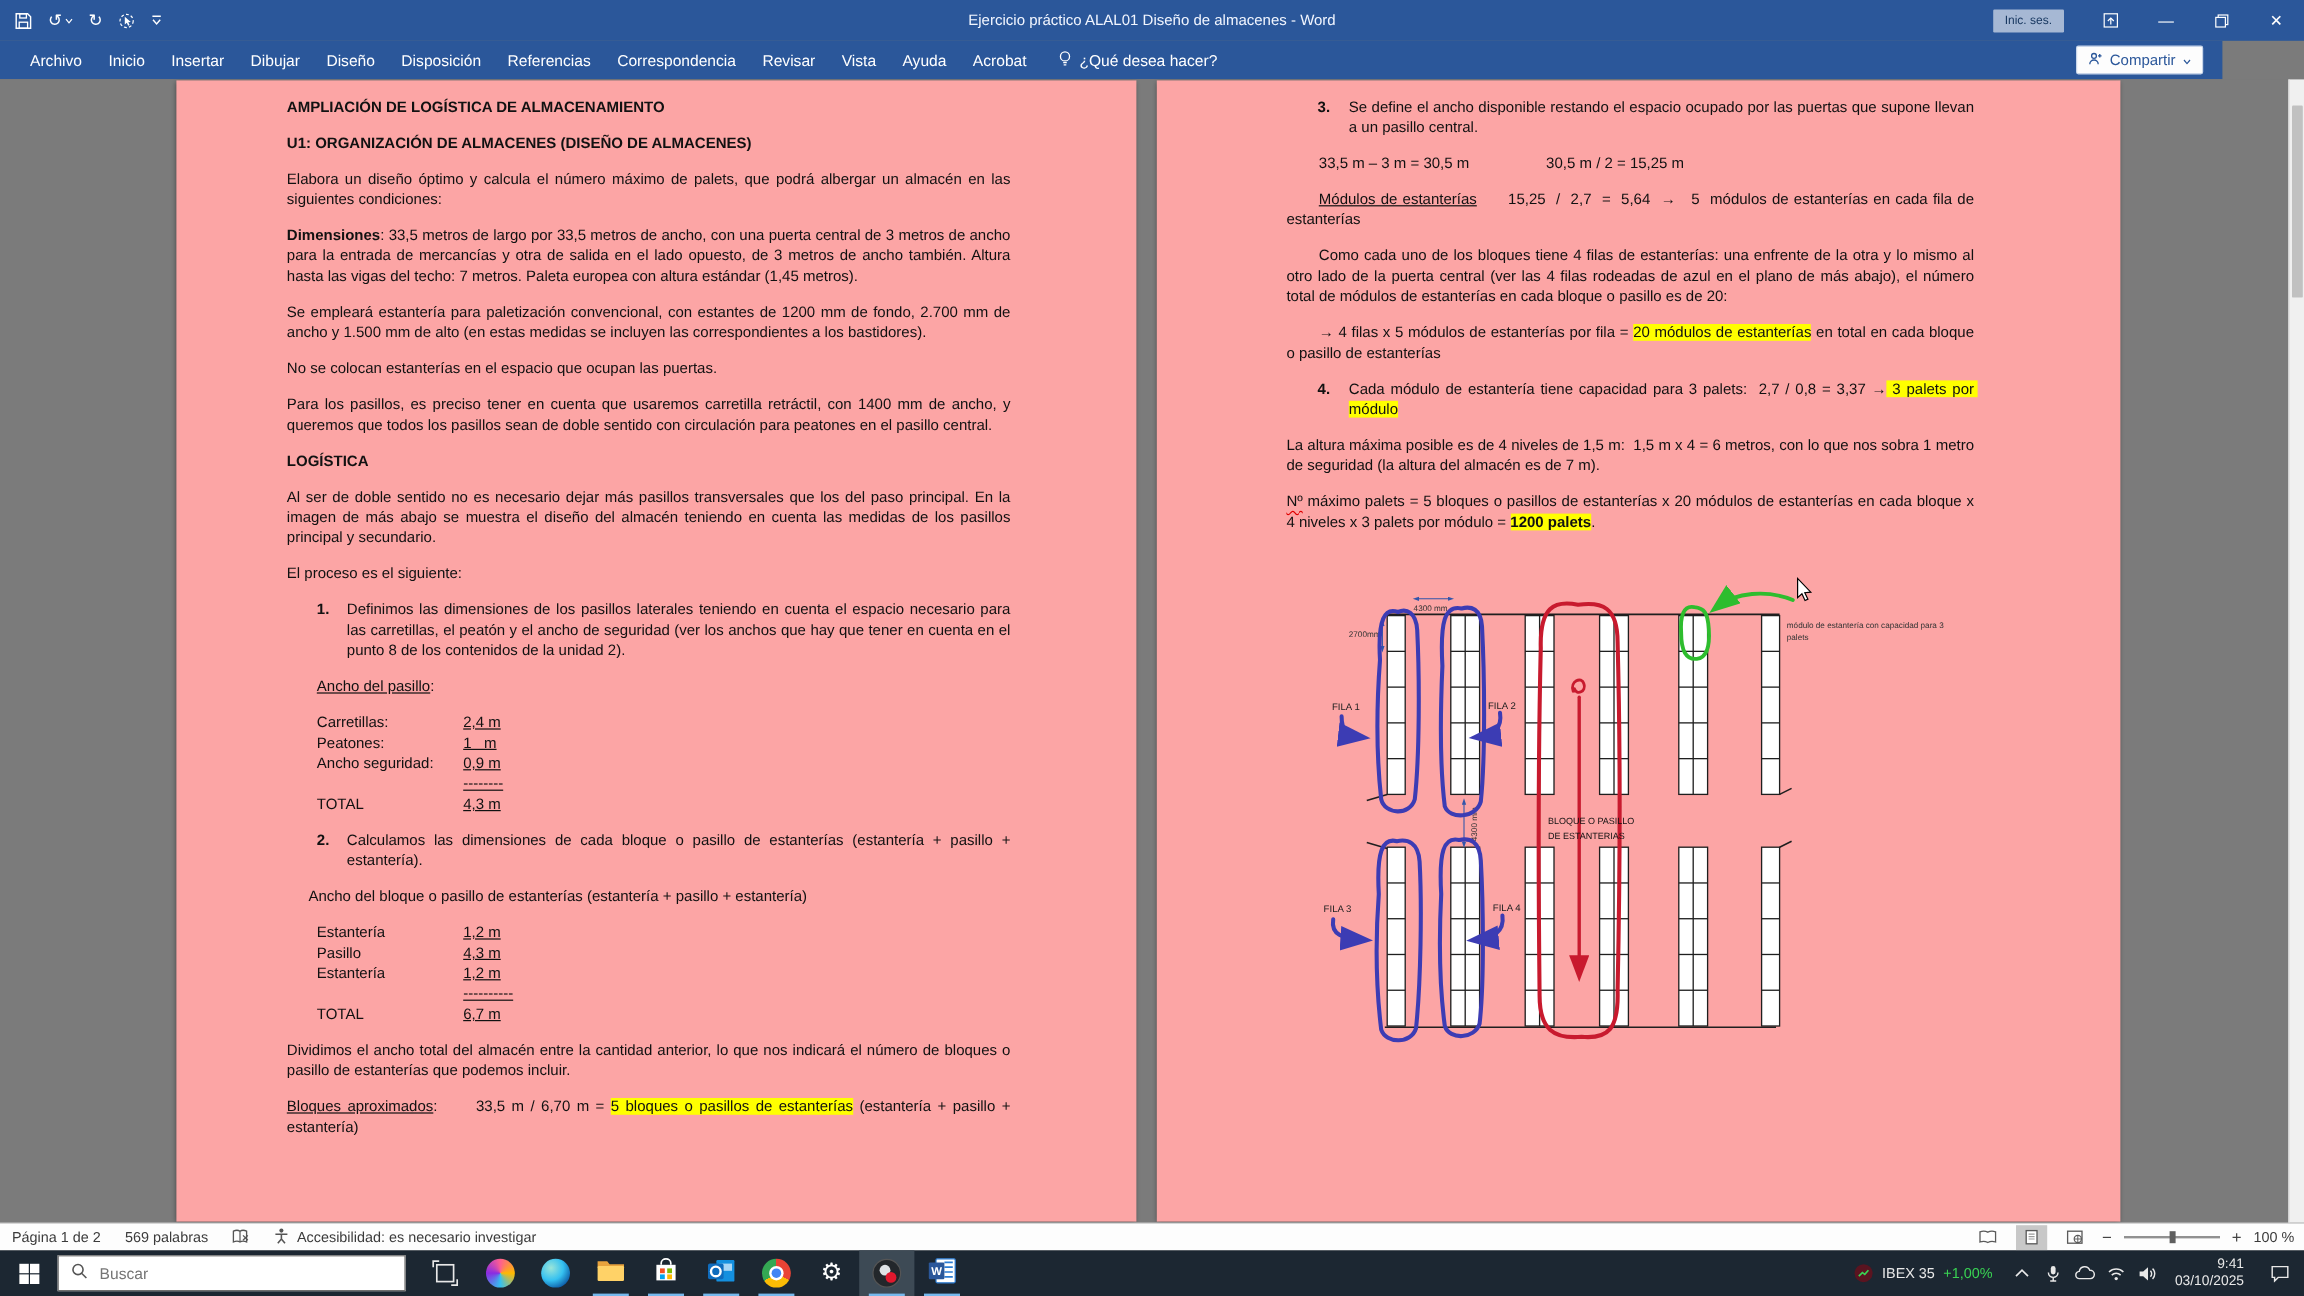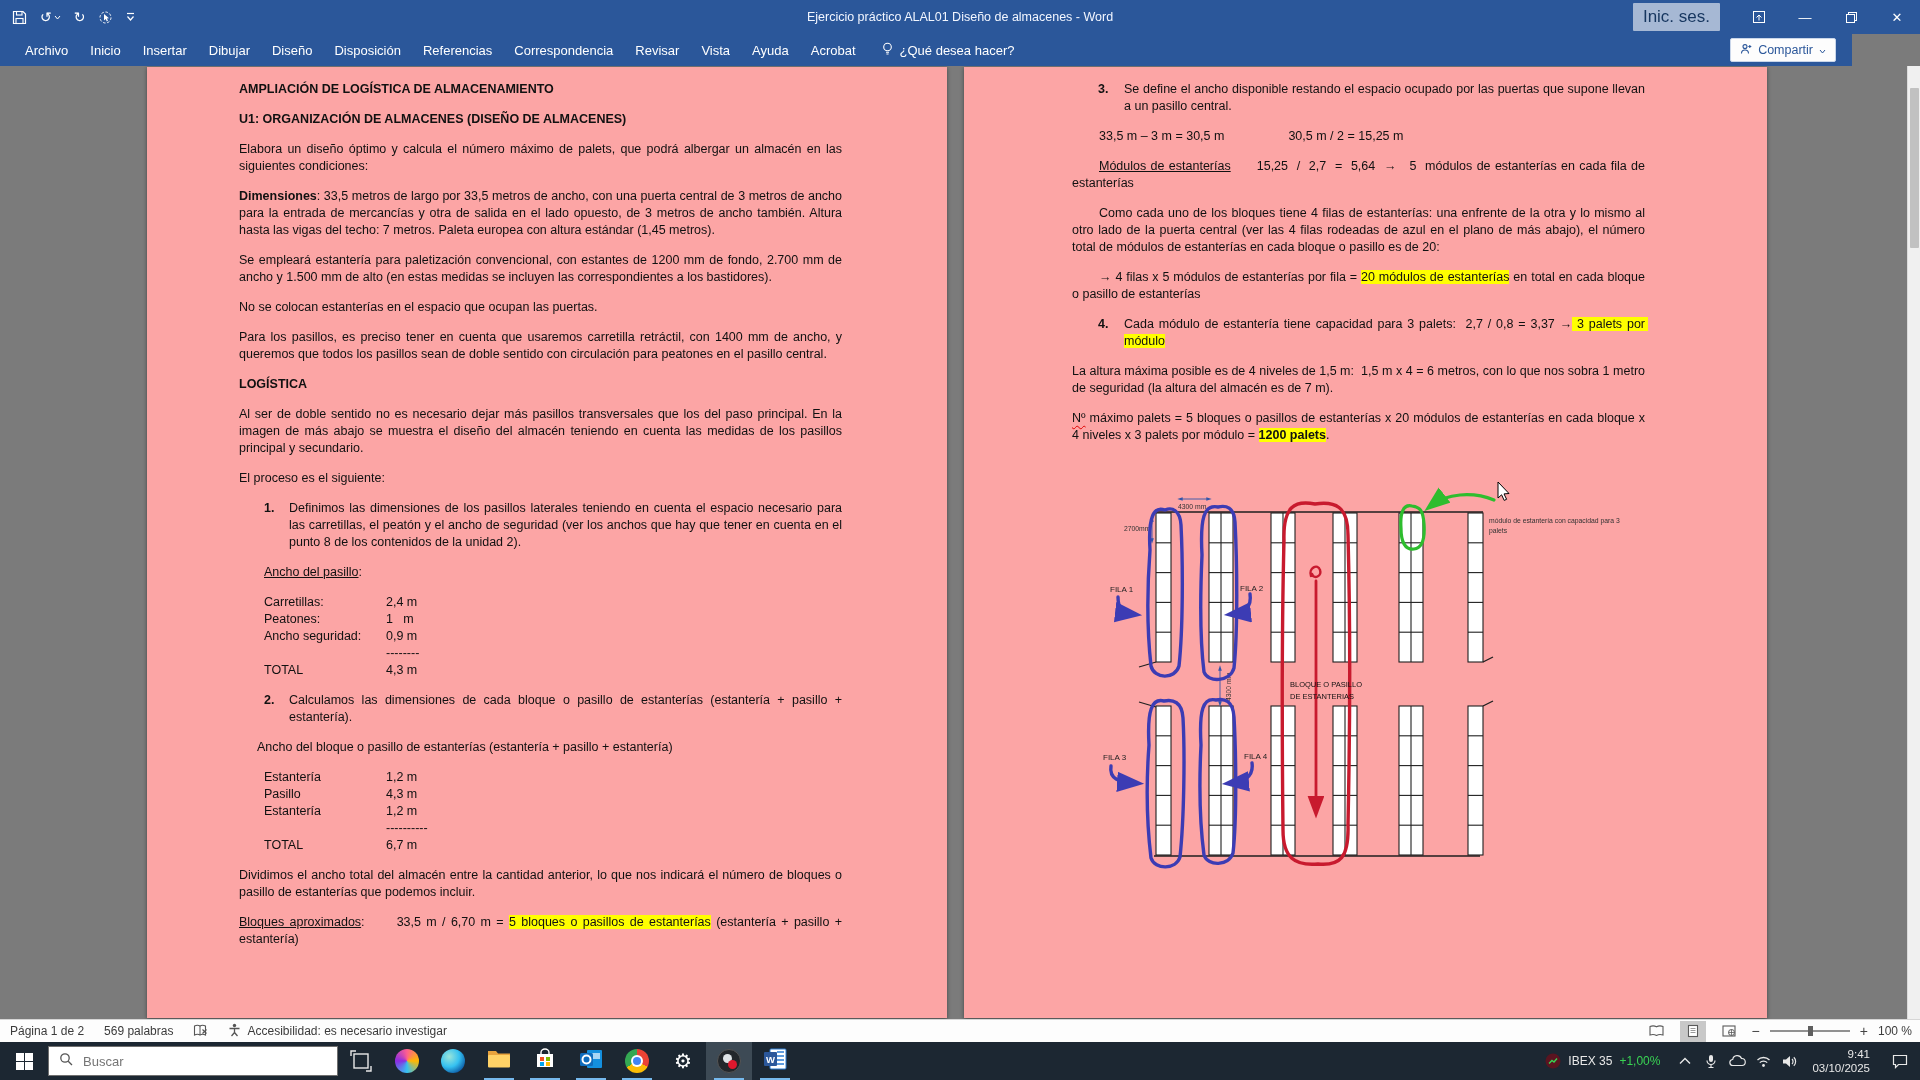--- a/index.html
+++ b/index.html
@@ -7,21 +7,21 @@
   *{box-sizing:border-box;}
 
   
   .titlebar{position:absolute;left:0;top:0;width:1920px;height:34px;background:#2b579a;
     display:flex;align-items:center;color:#fff;}
   .qat{display:flex;align-items:center;gap:13px;padding-left:12px;}
   .qat .qbtn{display:flex;align-items:center;color:#fff;font-size:14px;cursor:default;}
   .qat svg{display:block;}
   .tb-title{position:absolute;left:0;right:0;text-align:center;font-size:12.5px;color:#f2f6ff;pointer-events:none;}
   .tb-right{margin-left:auto;display:flex;align-items:center;height:100%;}
-  .signin{background:#a6b8d4;color:#16365f;font-size:17px;padding:4px 10px;border-radius:1px;margin-right:16px;}
+  .signin{background:#a6b8d4;color:#16365f;font-size:10px;padding:4px 10px;border-radius:1px;margin-right:16px;}
   .winbtn{width:46px;height:34px;display:flex;align-items:center;justify-content:center;color:#fff;font-size:13px;}
 
   
   .tabrow{position:absolute;left:0;top:34px;width:1852px;height:32px;background:#2b579a;
     display:flex;align-items:center;color:#fff;font-size:13px;padding-left:14px;}
   .rtab{padding:0 11px;height:100%;display:flex;align-items:center;white-space:nowrap;}
   .tellme{display:flex;align-items:center;gap:6px;padding-left:14px;white-space:nowrap;}
   .share-btn{position:absolute;right:16px;top:4px;height:24px;background:#fdfdfd;color:#2b579a;
     border:1px solid #c9d6ea;border-radius:2px;display:flex;align-items:center;gap:6px;
     font-size:12.5px;padding:0 9px;}
@@ -43,21 +43,21 @@
       text-decoration-thickness:1px;text-underline-offset:3px;}
   .li{display:flex;padding-left:25px;margin:0 0 13px;}
   .li .num{width:25px;flex:none;font-weight:bold;}
   .li .litext{flex:1;text-align:justify;}
   .ind25{padding-left:25px;}
   .ind18{padding-left:18px;}
   .fi{ text-indent:27px;}
   .trows{margin:0 0 13px;}
   .trow{display:flex;padding-left:25px;}
   .tlabel{width:122px;flex:none;}
-  .tval{white-space:pre-wrap;}
+  .tval{white-space:pre-wrap;text-decoration:underline;}
   .calcb{margin-left:64px;}
 
   
   .vscroll{position:absolute;right:0;top:0;width:13px;height:953px;background:#f0f0f0;border-left:1px solid #dcdcdc;}
   .vthumb{position:absolute;left:2px;top:22px;width:9px;height:160px;background:#c1c1c1;border-radius:1px;}
 
   
   .diagram{position:absolute;left:126px;top:413px;width:620px;height:400px;}
 
   
@@ -71,21 +71,21 @@
   .zoomtrack{position:relative;width:80px;height:2px;background:#919191;}
   .zoomtrack .notch{position:absolute;left:50%;top:-3px;width:1px;height:8px;background:#919191;}
   .zoomthumb{position:absolute;left:38px;top:-4px;width:5px;height:10px;background:#5f5f5f;}
   .zbtn{font-size:14px;color:#444;line-height:1;}
 
   
   .taskbar{position:absolute;left:0;top:1042px;width:1920px;height:38px;background:#1c2732;
     display:flex;align-items:center;color:#e8e8e8;}
   .startbtn{width:48px;height:38px;display:flex;align-items:center;justify-content:center;}
   .searchbox{width:290px;height:30px;background:#fff;border:1px solid #6f6f6f;display:flex;align-items:center;
-    gap:8px;padding:0 10px;}
+    gap:8px;padding:0 10px;margin-right:10px;}
   .searchbox input{border:none;outline:none;font-size:13px;width:220px;color:#333;
     font-family:"Liberation Sans",sans-serif;background:transparent;}
   .appcell{width:46px;height:38px;display:flex;align-items:center;justify-content:center;position:relative;}
   .appcell.open::after{content:"";position:absolute;left:8px;right:8px;bottom:0;height:2.5px;background:#76b9ed;}
   .appcell.focused{background:#3d4a55;}
   .tray{margin-left:auto;display:flex;align-items:center;gap:0;}
   .stock{display:flex;align-items:center;gap:7px;padding:0 12px;font-size:12px;}
   .stock .pct{color:#39d353;}
   .trayicon{width:26px;height:38px;display:flex;align-items:center;justify-content:center;}
   .clock{padding:0 10px;text-align:right;font-size:11.5px;line-height:14px;}

